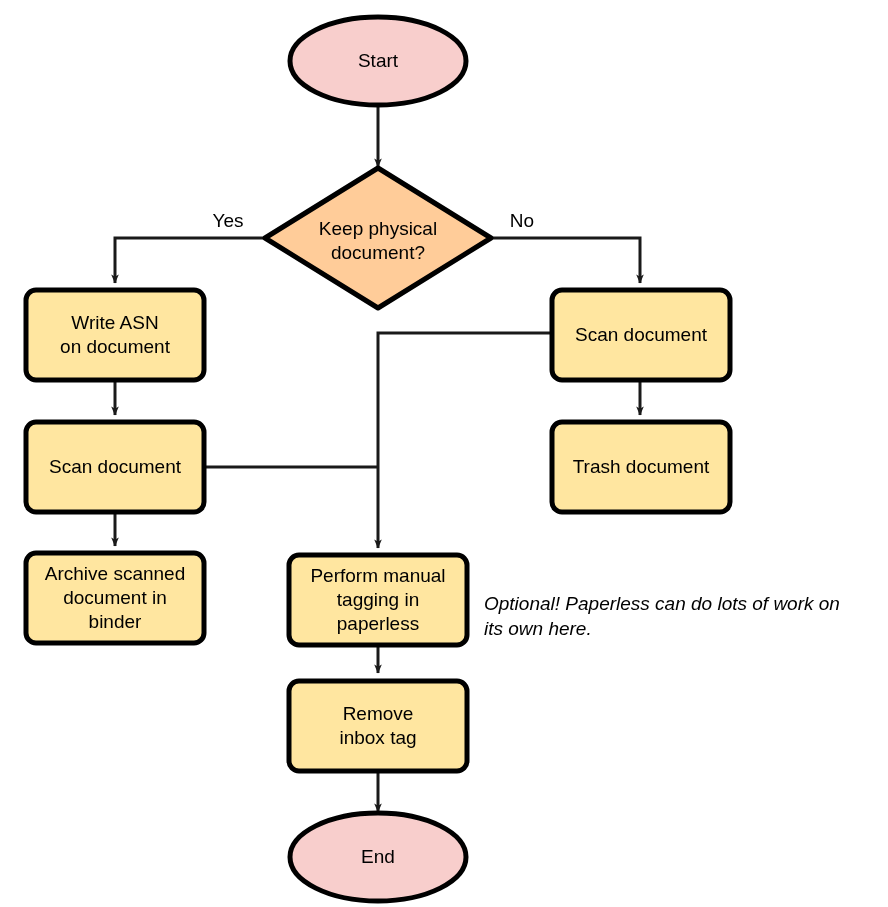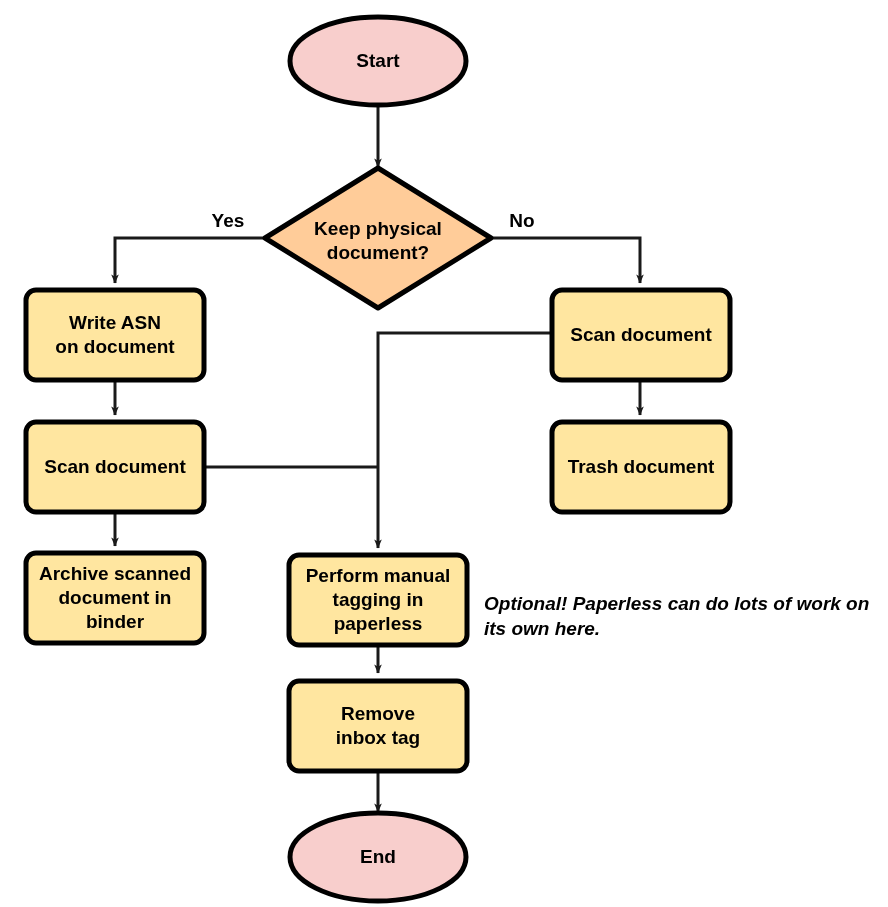--- a/index.html
+++ b/index.html
@@ -12,21 +12,20 @@
     width: 888px;
     height: 907px;
     font-family: "Liberation Sans", sans-serif;
     overflow: hidden;
   }
   #flowchart-root {
     position: relative;
     width: 888px;
     height: 907px;
     background: #ffffff;
-    font-weight: bold;
   }
   svg#flow-svg {
     display: block;
     width: 888px;
     height: 907px;
   }
   .node-shape {
     stroke: #000000;
     stroke-width: 5;
     stroke-linejoin: round;

